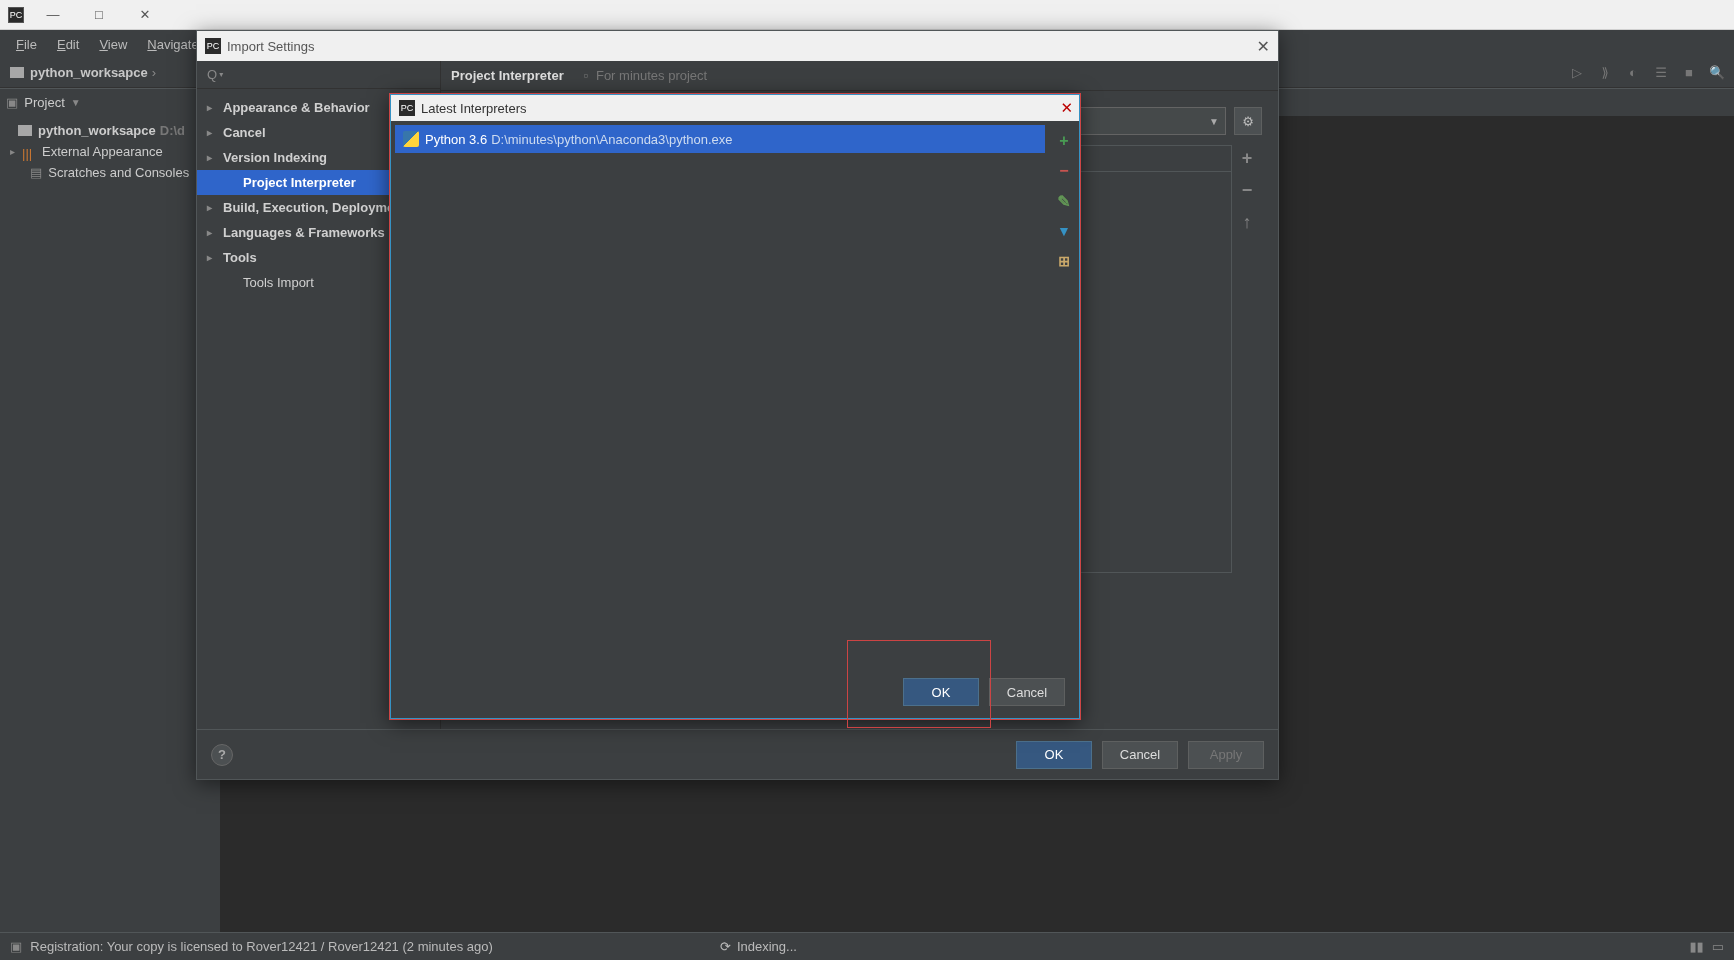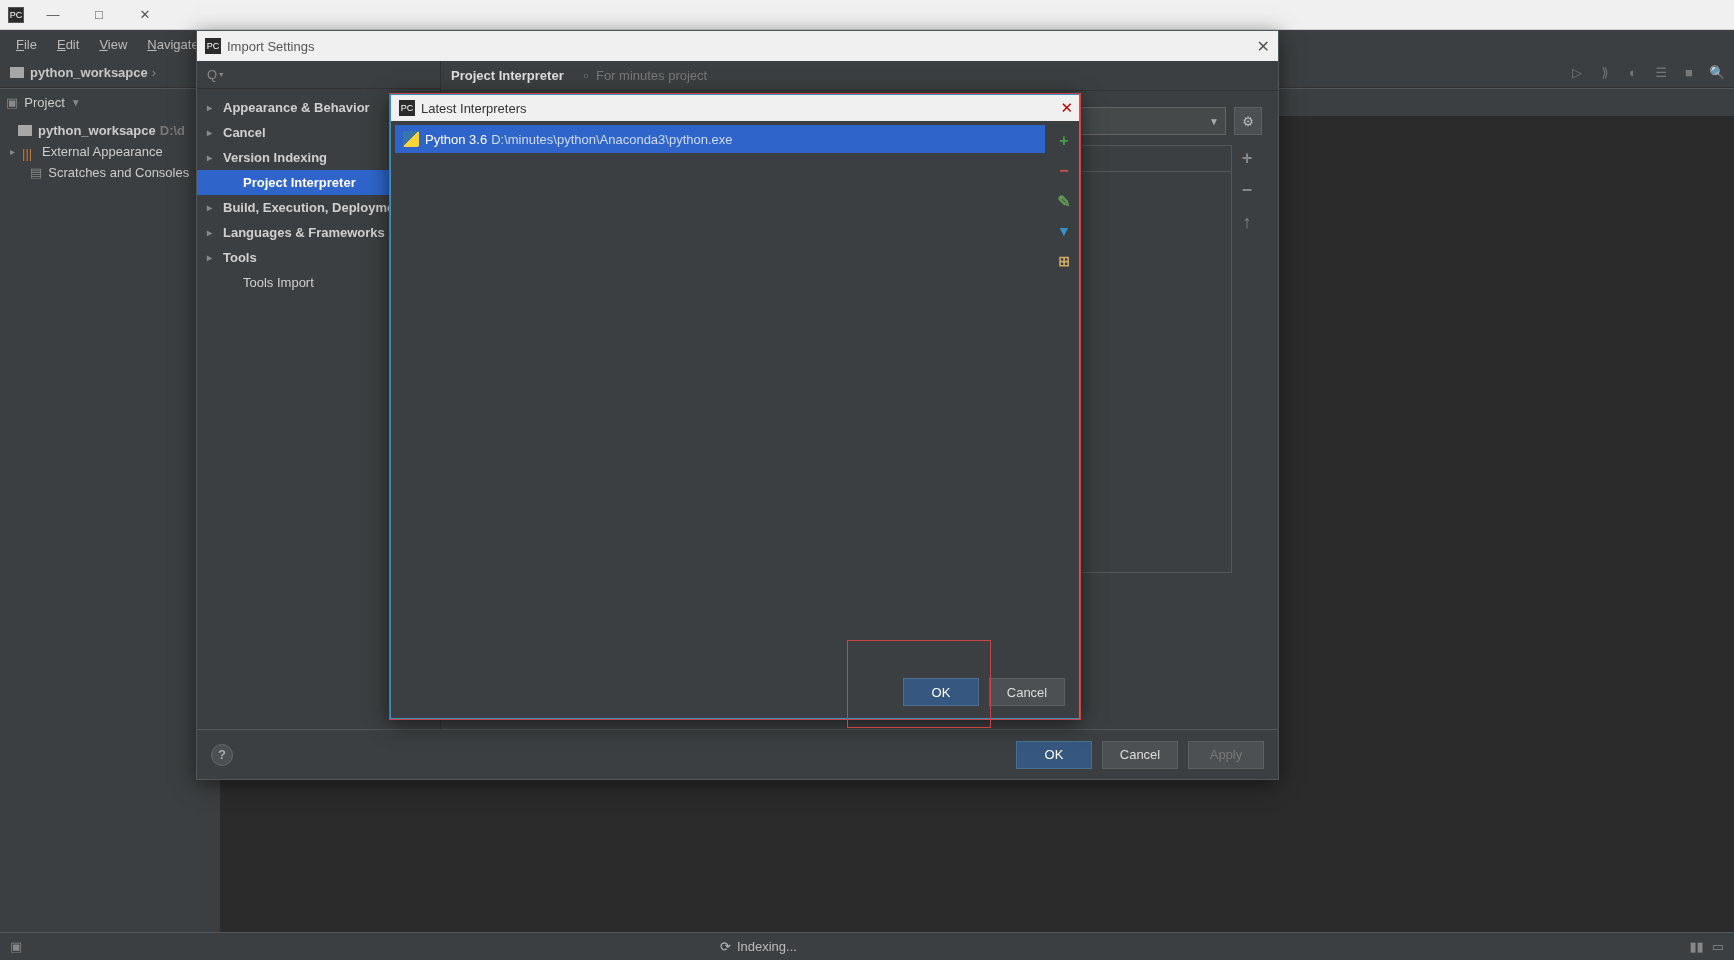--- a/index.html
+++ b/index.html
@@ -577,20 +577,21 @@
     <div class="tree-item scratch">
       <span style="margin-right:6px;color:#888;">▤</span>
       <span>Scratches and Consoles</span>
     </div>
   </div>
   <div class="editor-area"></div>
 </div>
 
 <div class="statusbar">
   <span class="sb-icon">▣</span>
+  <span>Registration: Your copy is licensed to Rover12421 / Rover12421 (2 minutes ago)</span>
   <div class="indexing">
     <span>⟳</span>
     <span>Indexing...</span>
   </div>
   <div class="sb-right">
     <span>▮▮</span>
     <span>▭</span>
   </div>
 </div>
 

